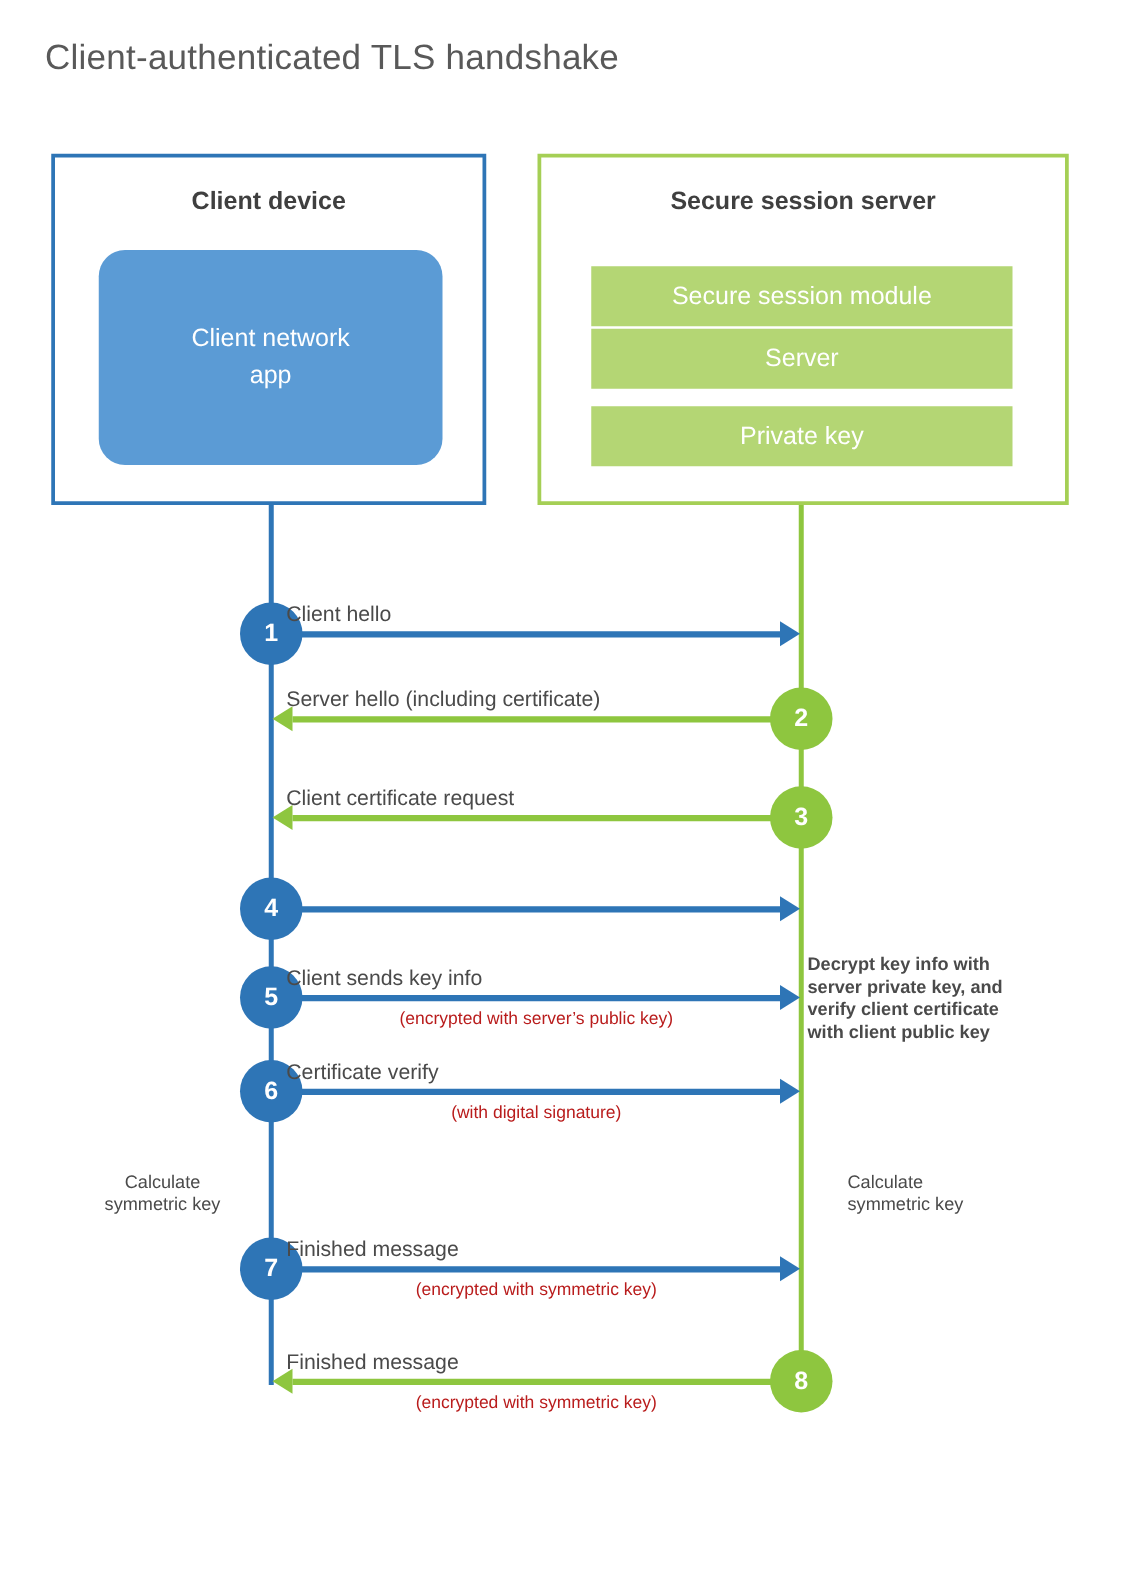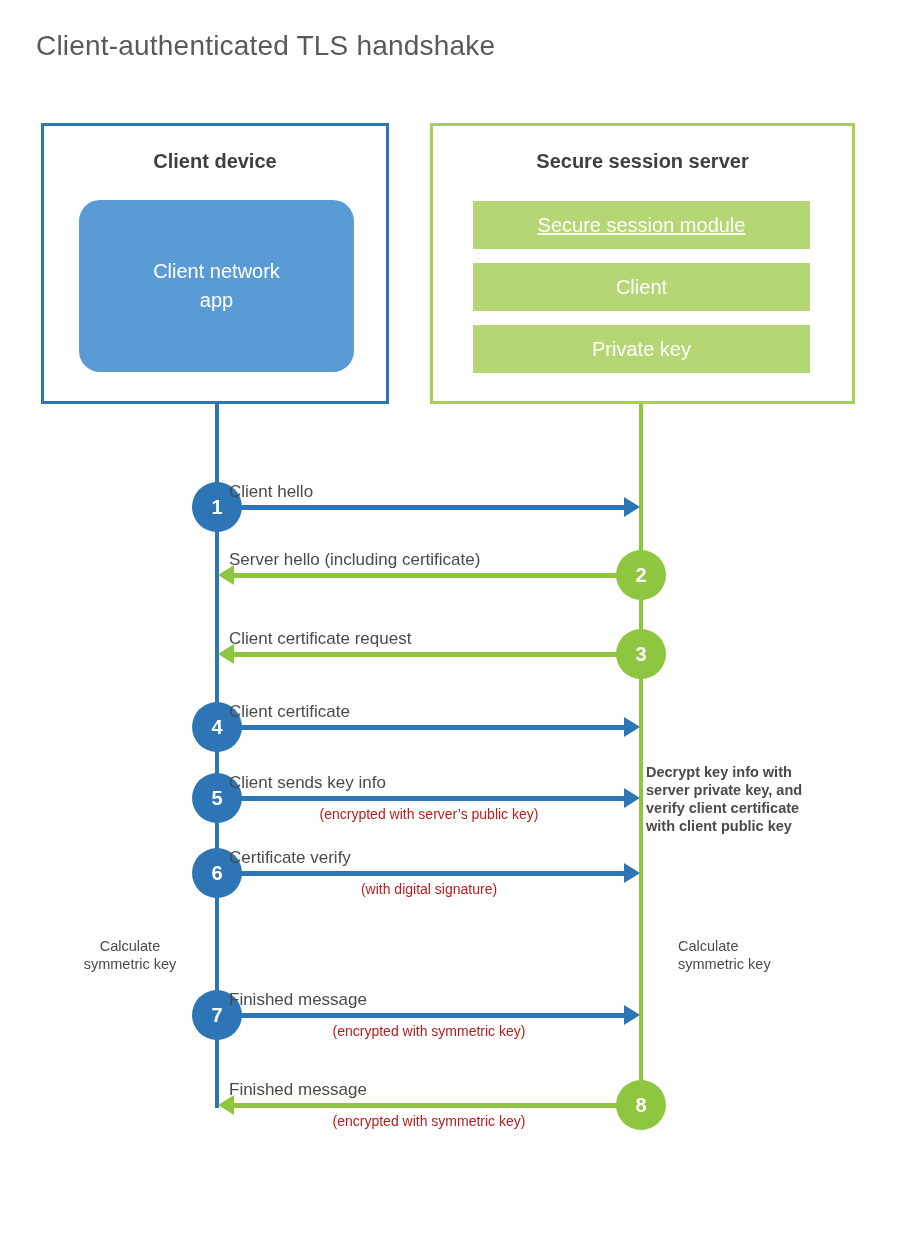--- a/index.html
+++ b/index.html
@@ -23,21 +23,21 @@
   .client-box{left:41px;width:348px;border:3px solid var(--blue);}
   .server-box{left:430px;width:425px;border:3px solid var(--green_border);}
   .box-title{padding-top:24px;text-align:center;font-size:20px;font-weight:bold;color:var(--heading_gray);}
 
   .client-app{position:absolute;left:79px;top:200px;width:275px;height:172px;background:var(--blue_light);
     color:#fff;font-size:20px;display:flex;align-items:center;justify-content:center;text-align:center;
     line-height:1.45;white-space:pre-line;border-radius:21px;}
 
   .server-bar{position:absolute;left:473px;width:337px;height:48px;background:var(--green_light);
     color:#fff;font-size:20px;display:flex;align-items:center;justify-content:center;}
-  .bar1{top:201px;text-decoration:underline;} .bar2{top:263px;} .bar3{top:325px;}
+  .bar1{top:213px;} .bar2{top:263px;} .bar3{top:325px;}
 
   
   .lifeline{position:absolute;width:4px;z-index:1;}
   .client-lifeline{left:215px;top:404px;height:704px;background:var(--blue);}
   .server-lifeline{left:639px;top:404px;height:701px;background:var(--green);}
 
   
   .step{position:absolute;left:192px;width:474px;height:50px;}
   .step .circle{position:absolute;top:0;width:50px;height:50px;border-radius:50%;z-index:3;
     color:#fff;font-weight:bold;font-size:20px;display:flex;align-items:center;justify-content:center;}
@@ -74,21 +74,21 @@
   <div class="actor-box client-box">
     <div class="box-title">Client device</div>
   </div>
   <div class="client-app">Client network
 app</div>
 
   <div class="actor-box server-box">
     <div class="box-title">Secure session server</div>
   </div>
   <div class="server-bar bar1">Secure session module</div>
-  <div class="server-bar bar2">Client</div>
+  <div class="server-bar bar2">Server</div>
   <div class="server-bar bar3">Private key</div>
 
   <div class="lifeline client-lifeline"></div>
   <div class="lifeline server-lifeline"></div>
 
   <div class="step s1 blue right">
     <div class="line"></div>
     <div class="head"></div>
     <div class="circle">
         <span>1</span>
@@ -113,21 +113,20 @@
       </div>
     <div class="label">Client certificate request</div>
   </div>
 
   <div class="step s4 blue right">
     <div class="line"></div>
     <div class="head"></div>
     <div class="circle">
         <span>4</span>
       </div>
-    <div class="label">Client certificate</div>
   </div>
 
   <div class="step s5 blue right">
     <div class="line"></div>
     <div class="head"></div>
     <div class="circle">
         <span>5</span>
       </div>
     <div class="label">Client sends key info</div>
     <div class="sublabel">(encrypted with server’s public key)</div>

